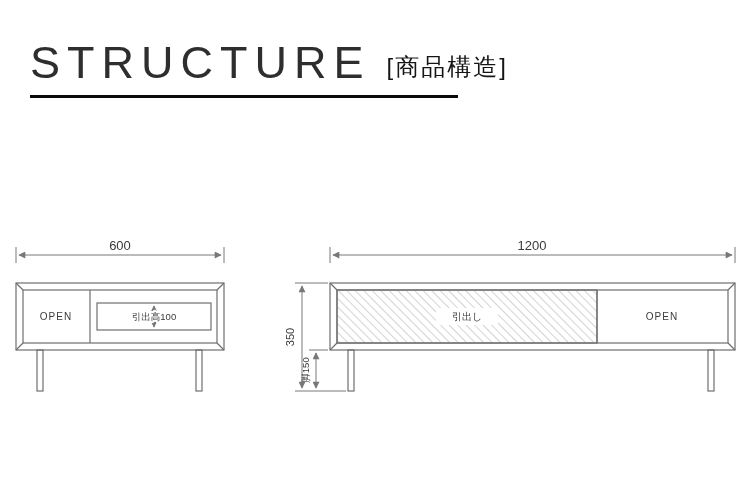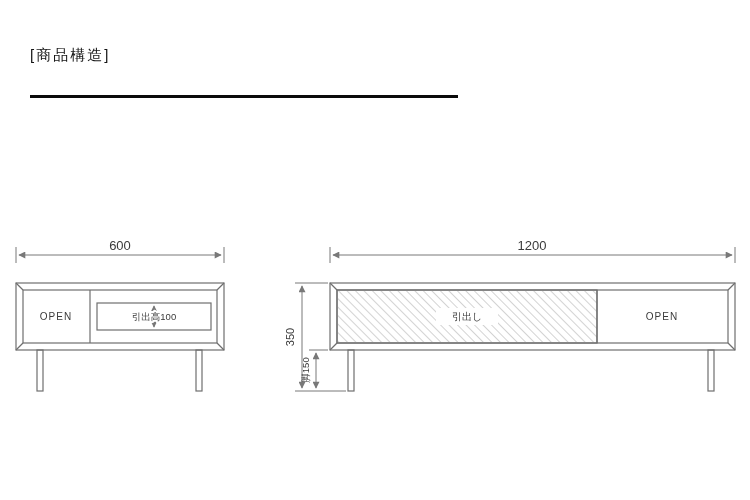--- a/index.html
+++ b/index.html
@@ -8,40 +8,41 @@
     font-family:"Liberation Sans",sans-serif;color:#2f2f2f;
   }
   .header{
     position:absolute;left:30px;top:38px;display:flex;align-items:center;gap:16px;
   }
   .header h1{
     margin:0;font-size:45px;line-height:1.1;font-weight:300;letter-spacing:7px;color:#2e2e2e;
     font-family:"Liberation Sans",sans-serif;
   }
   .subtitle{
-    font-size:15px;font-weight:500;letter-spacing:2px;color:#151515;margin-top:8px;
+    font-size:24px;font-weight:500;letter-spacing:2px;color:#151515;margin-top:8px;
   }
   .title-underline{
     position:absolute;left:30px;top:95px;width:428px;height:3px;background:#0a0a0a;
   }
   svg text{
     font-family:"Liberation Sans",sans-serif;fill:#3a3a3a;
   }
   .halo{
     paint-order:stroke;stroke:#ffffff;stroke-width:4px;stroke-linejoin:round;
   }
   .ln{stroke:#6f6f6f;stroke-width:1.2;fill:none;}
   .dim{stroke:#787878;stroke-width:1;fill:none;}
 </style>
 </head>
 <body>
 
 <div class="page">
 
   <div class="header">
+    <h1>STRUCTURE</h1>
     <span class="subtitle">[商品構造]</span>
   </div>
   <div class="title-underline"></div>
 
   <svg style="position:absolute;left:10px;top:233px;" width="220" height="170" viewBox="0 0 220 170">
     <defs>
       <marker id="arrS" viewBox="0 0 10 10" refX="9" refY="5" markerWidth="9" markerHeight="7" orient="auto-start-reverse">
         <path d="M0,0 L10,5 L0,10 z" fill="#787878"></path>
       </marker>
     </defs>

